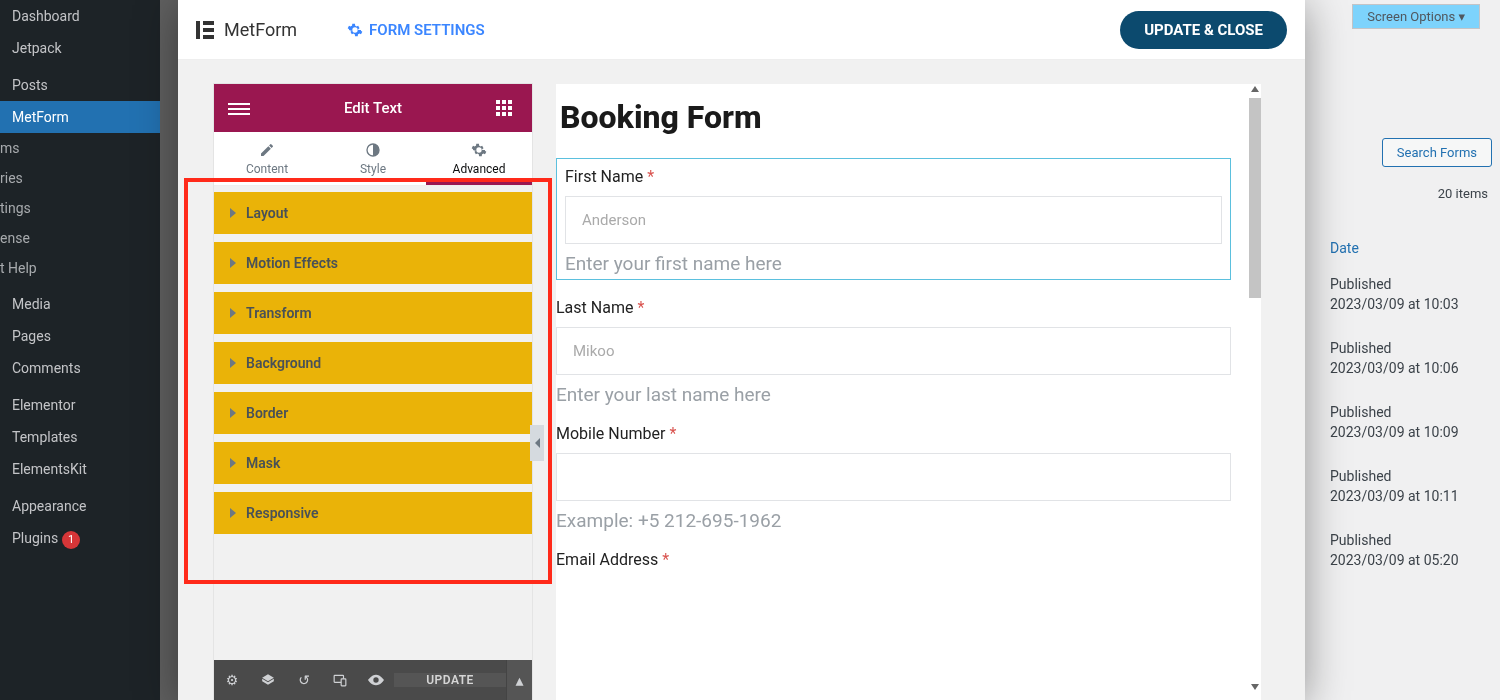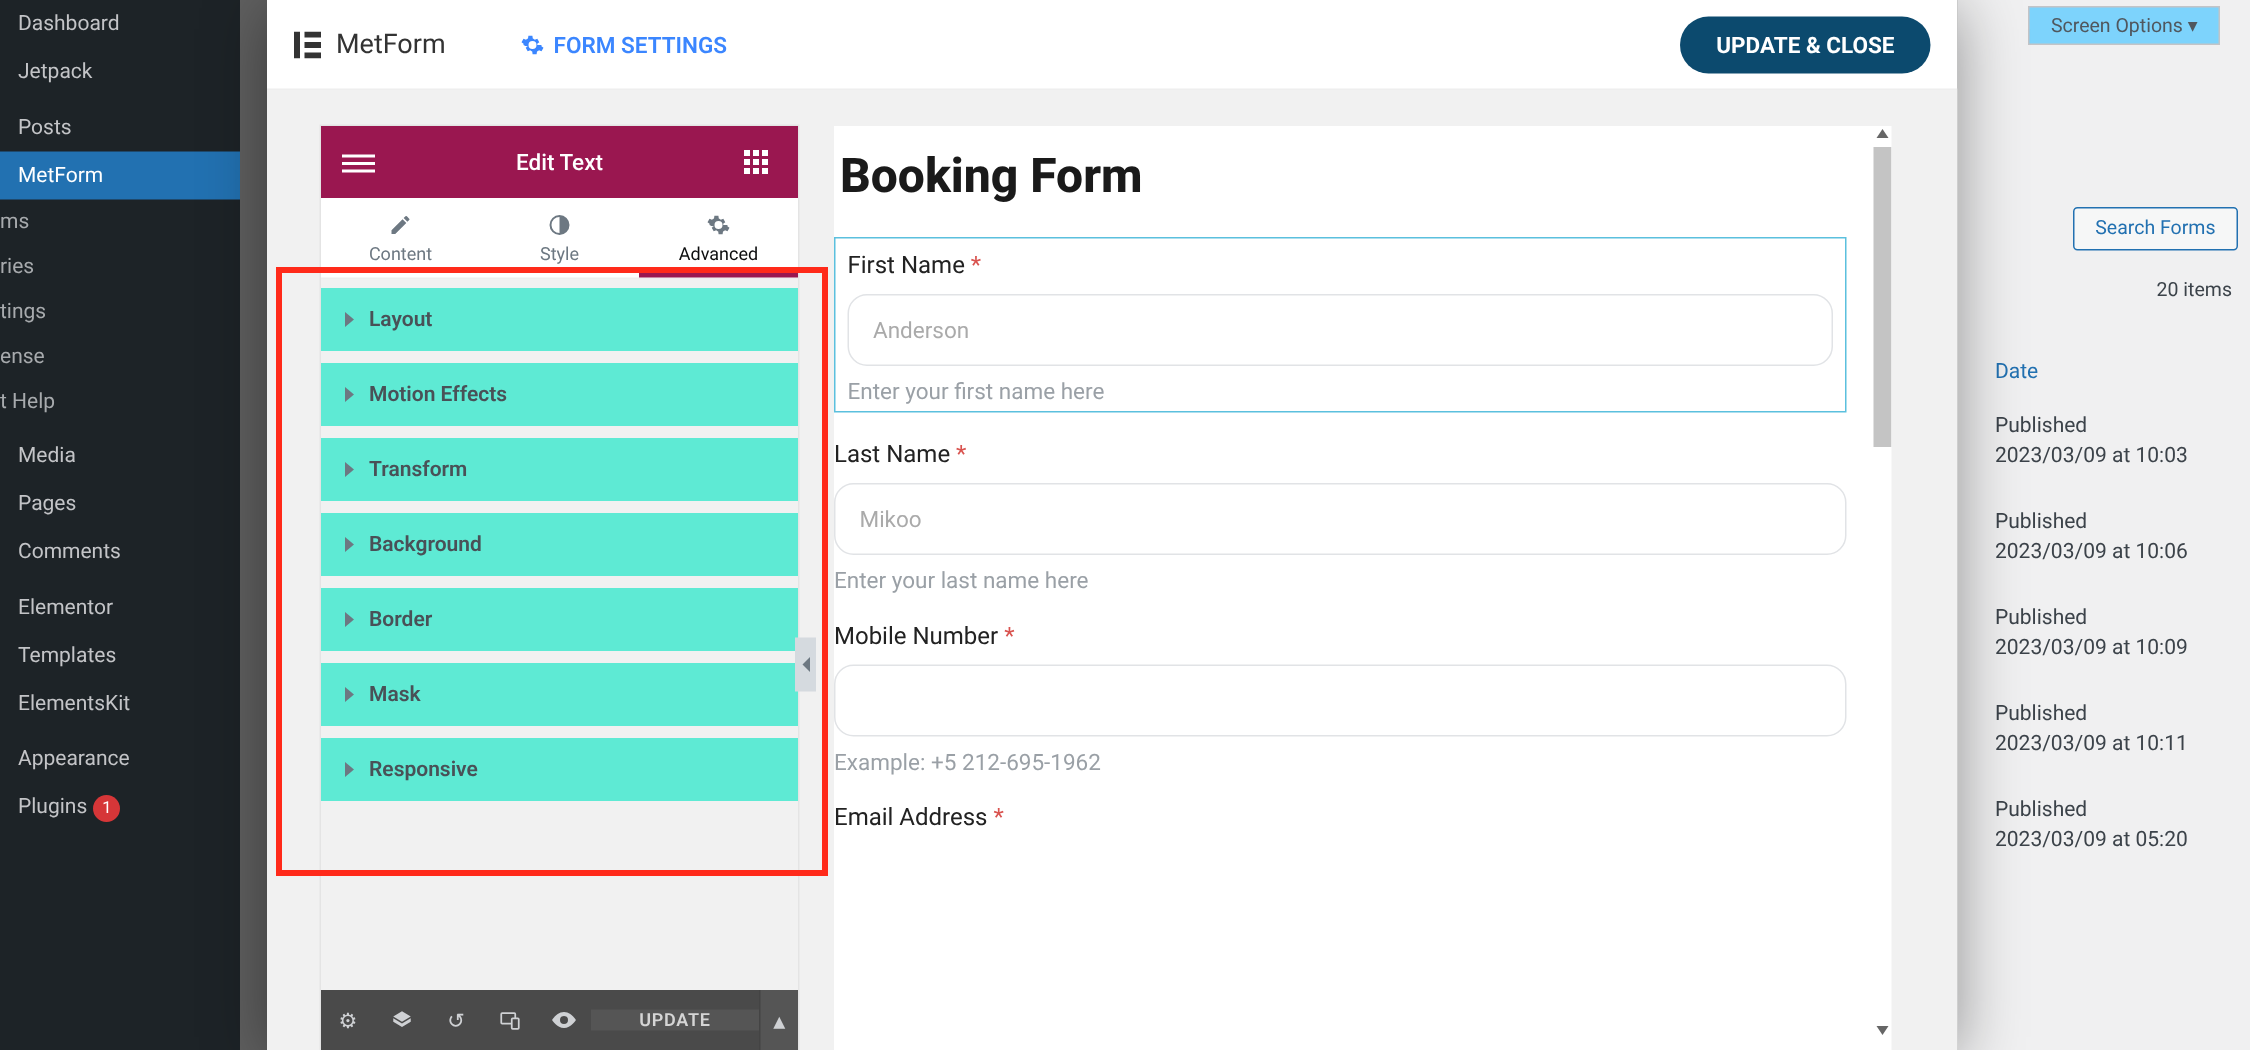--- a/index.html
+++ b/index.html
@@ -40,43 +40,43 @@
   .el-top { height:48px; background:#9a1750; color:#fff; display:flex; align-items:center; justify-content:space-between; padding:17px 14px; font-size:15px; font-weight:500;}
   .burger, .grid-icon { width:22px; height:16px; display:inline-block;}
   .burger span{display:block;height:2px;background:#fff;margin:3px 0;}
   .grid-icon { display:grid; grid-template-columns:repeat(3,4px); grid-gap:2px;}
   .grid-icon span{width:4px;height:4px;background:#fff;}
   .el-tabs { display:flex; border-bottom:1px solid #eee;}
   .el-tab { flex:1; text-align:center; padding:10px 0 6px; font-size:12px; color:#6d7882; cursor:pointer;}
   .el-tab .ic { display:block; margin:0 auto 4px; width:16px; height:16px;}
   .el-tab.active { color:#0c0d0e; border-bottom:3px solid #9a1750;}
   .el-sections { flex:1; overflow:auto; background:#f1f1f1; padding-top:6px;}
-  .el-section { background:#5eead4; margin:0 0 8px 0; padding:13px 16px; font-size:14px; color:#495157; font-weight:600; cursor:pointer; display:flex; align-items:center; gap:10px;}
+  .el-section { background:#eab308; margin:0 0 8px 0; padding:13px 16px; font-size:14px; color:#495157; font-weight:600; cursor:pointer; display:flex; align-items:center; gap:10px;}
   .caret-r { width:0;height:0;border-top:5px solid transparent;border-bottom:5px solid transparent;border-left:6px solid #6d7882;}
   .highlight-box { position:absolute; border:4px solid #ff2a1a; pointer-events:none;}
   .el-footer { height:40px; background:#4a4a4a; display:flex; align-items:center; gap:0; color:#cfd1d4;}
   .el-footer .fbtn { width:36px; height:40px; display:flex; align-items:center; justify-content:center; cursor:pointer; font-size:14px;}
   .el-footer .update-btn { flex:1; background:#555; color:#d5d5d5; font-size:12px; font-weight:600; display:flex; align-items:center; justify-content:center; letter-spacing:.5px; cursor:pointer;}
   .el-footer .caret-up { width:26px; background:#555; height:40px; display:flex; align-items:center; justify-content:center; cursor:pointer; border-left:1px solid #444;}
 
   
   .collapse-handle {position:absolute; left:352px; top:365px; width:14px; height:36px; background:#d5dadf; display:flex; align-items:center; justify-content:center; cursor:pointer;}
   .collapse-handle .tri {width:0;height:0;border-top:5px solid transparent;border-bottom:5px solid transparent;border-right:5px solid #6d7882;}
 
   
   .canvas { flex:1; margin:24px 44px 0 24px; background:#fff; padding:0 0 0 0; overflow:hidden; position:relative;}
   .canvas-inner { padding: 0 14px 0 0;}
   .form-title { font-size:32px; font-weight:800; color:#1a1a1a; padding:14px 0 22px 4px;}
   .field { margin: 0 16px 18px 0; }
   .field.selected { border:1px solid #5bc0de; padding:8px 8px 4px 8px; }
   .field-label { font-size:16px; color:#222; margin-bottom:10px;}
   .req { color:#d9534f; }
-  .field-input { width:100%; border:1px solid #e1e3e6; border-radius:13px; padding:14px 16px; font-size:15px; color:#333; outline:none;}
+  .field-input { width:100%; border:1px solid #e1e3e6; border-radius:0; padding:14px 16px; font-size:15px; color:#333; outline:none;}
   .field-input::placeholder{color:#aaa;}
-  .field-help { font-size:15px; color:#9aa0a6; margin-top:8px;}
+  .field-help { font-size:19px; color:#9aa0a6; margin-top:8px;}
   .canvas-scroll { position:absolute; right:0; top:4px; width:12px; height:600px;}
   .canvas-scroll .thumb{ position:absolute; top:10px; width:12px; height:200px; background:#c4c4c4; border-radius:0;}
   .canvas-scroll .arrow-up{position:absolute;top:-2px;left:2px;width:0;height:0;border-left:4px solid transparent;border-right:4px solid transparent;border-bottom:6px solid #666;}
   .canvas-scroll .arrow-dn{position:absolute;bottom:-2px;left:2px;width:0;height:0;border-left:4px solid transparent;border-right:4px solid transparent;border-top:6px solid #666;}
 </style>
 </head>
 <body>
 
 <div class="viewport">
 

